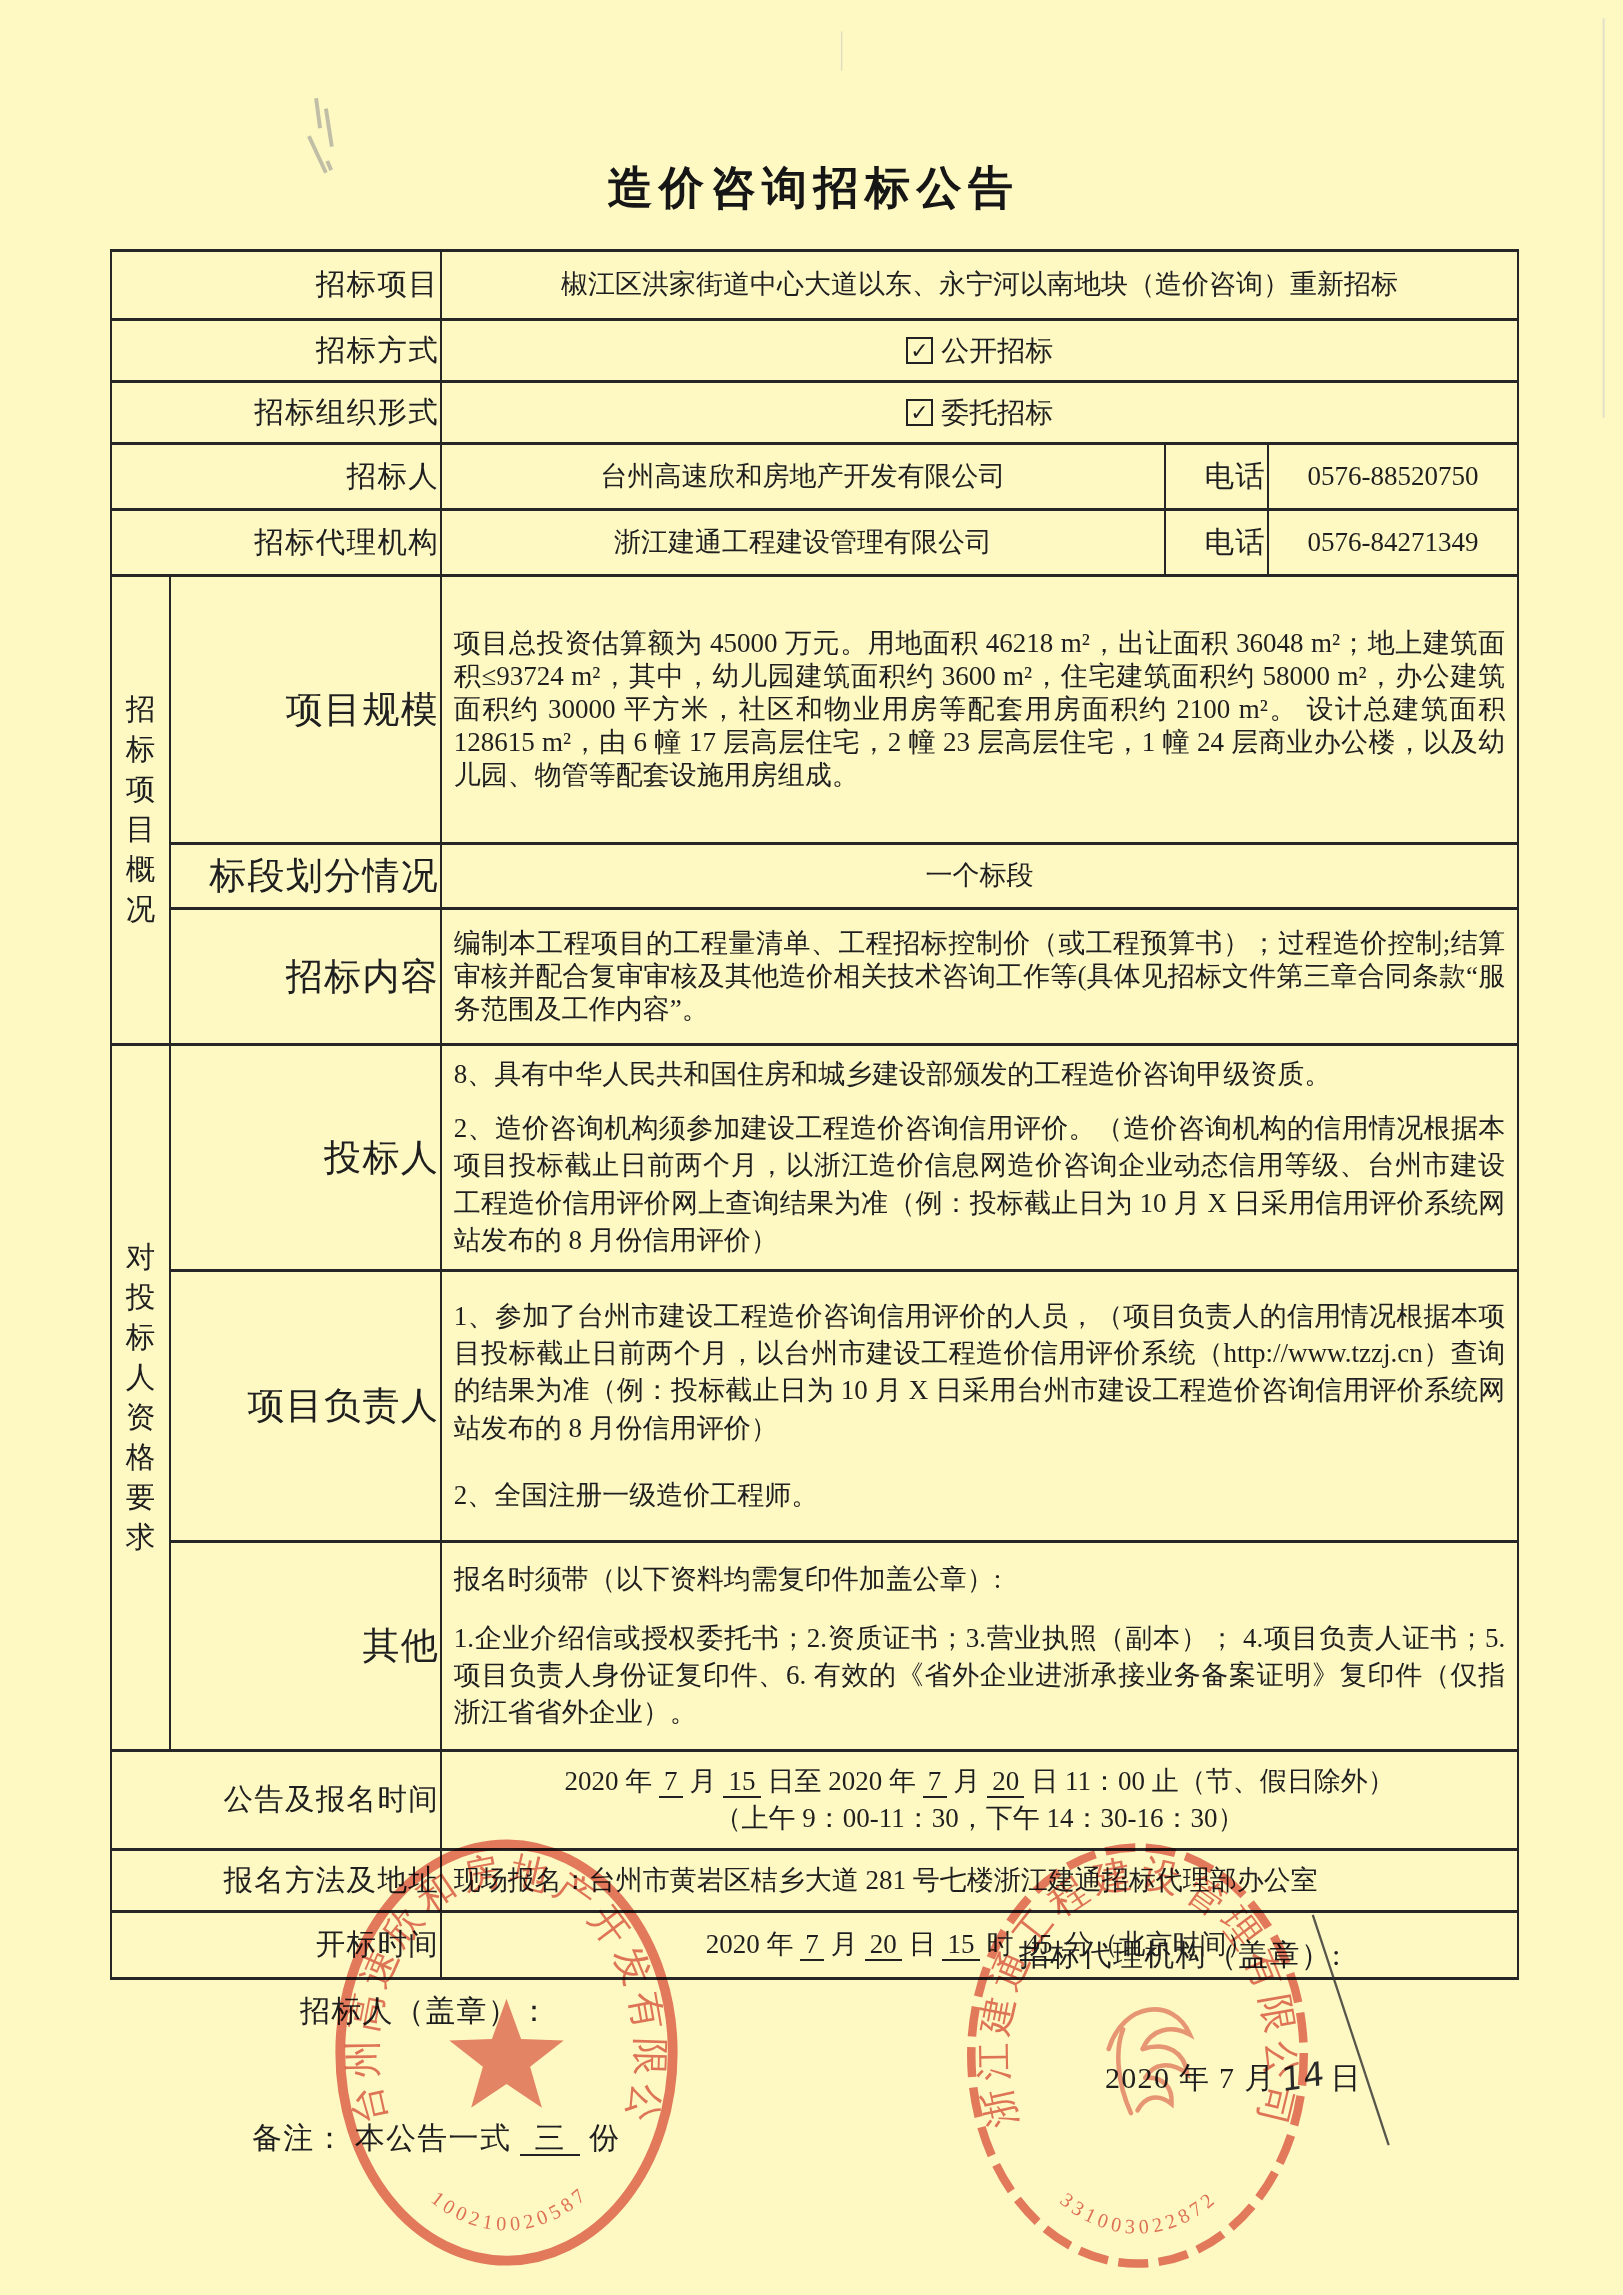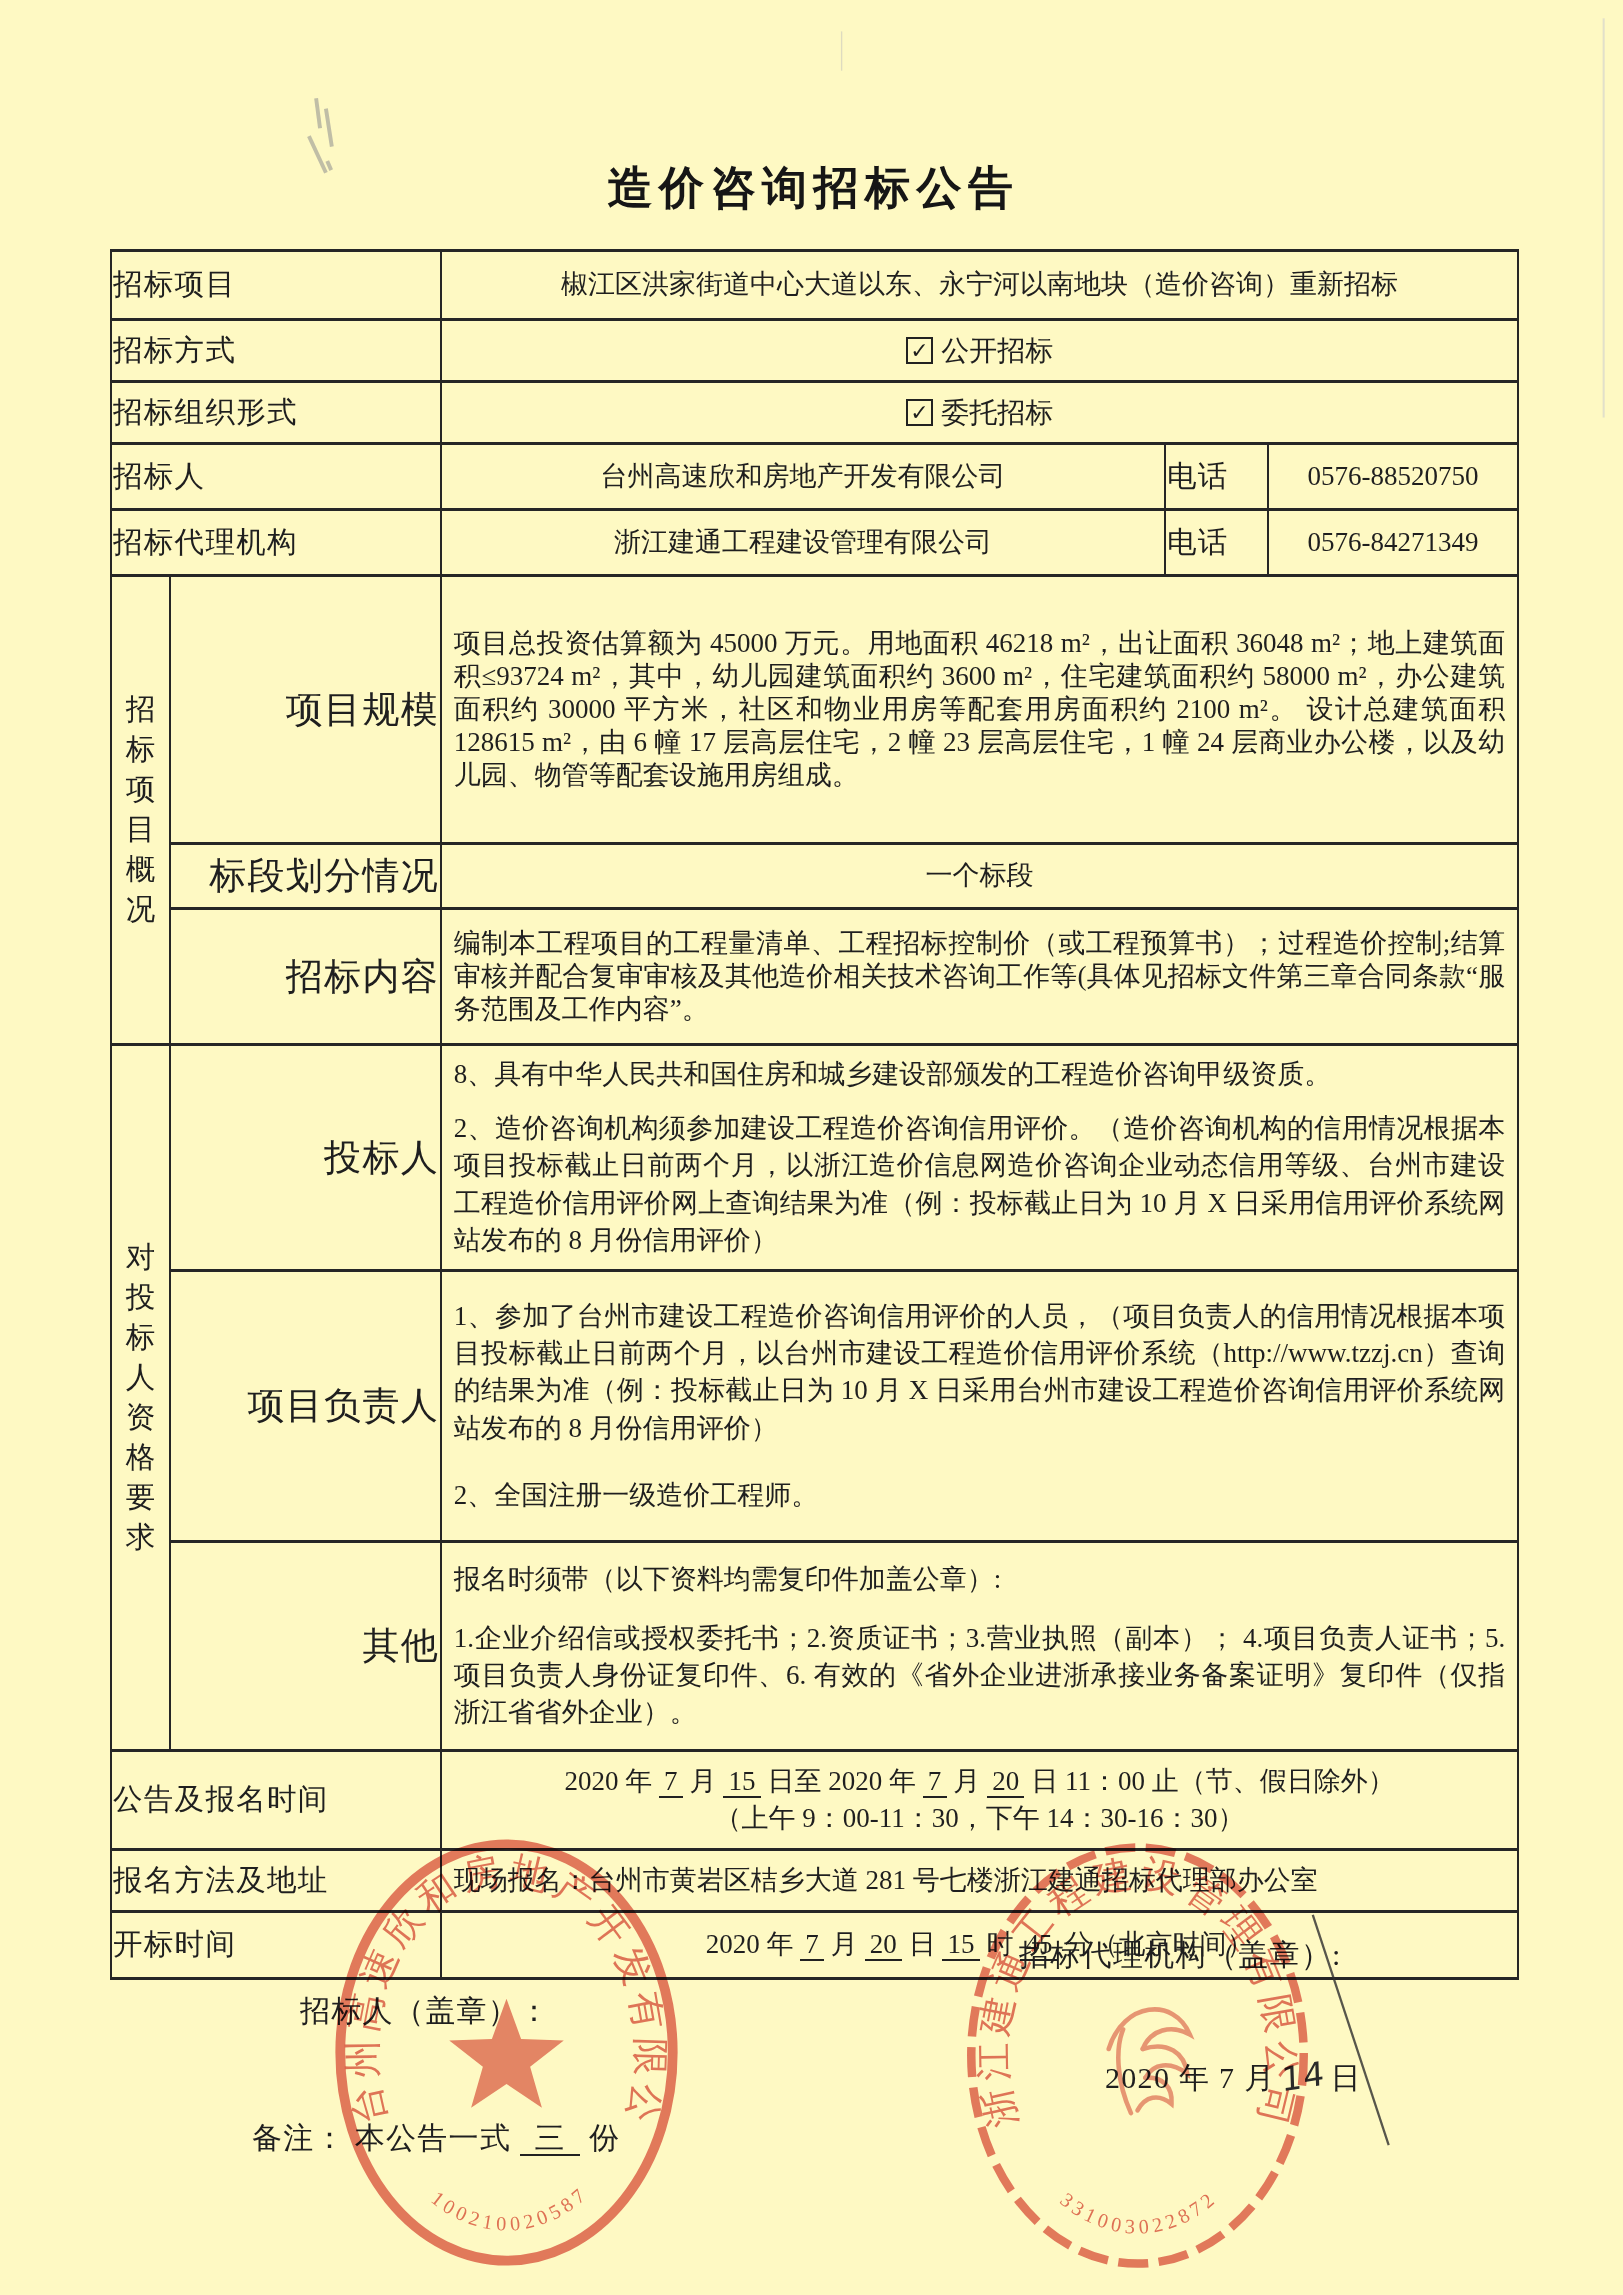--- a/index.html
+++ b/index.html
@@ -12,21 +12,21 @@
          font-family:"Liberation Sans","DejaVu Sans",sans-serif;color:#161616;}
 
   table.doc{position:absolute;left:110px;top:249px;width:1407px;
             border-collapse:collapse;table-layout:fixed;}
   table.doc td{border:2px solid #262626;border-top-width:3.3px;border-bottom-width:3.3px;
                vertical-align:middle;overflow:hidden;}
   .r1{height:69px}.r2{height:62px}.r3{height:62px}.r4{height:66px}.r5{height:66px}
   .r6{height:268px}.r7{height:65px}.r8{height:136px}.r9{height:226px}
   .r10{height:271px}.r11{height:209px}.r12{height:99px}.r13{height:62px}.r14{height:67px}
 
-  td.lab{text-align:left;font-size:29.5px;letter-spacing:1.3px;}
+  td.lab{text-align:right;font-size:29.5px;letter-spacing:1.3px;}
   td.grp{text-align:center;font-size:29.5px;}
   .grpLines{display:flex;flex-direction:column;justify-content:flex-start;height:100%;}
   td.sub{text-align:right;font-size:37px;letter-spacing:1.3px;}
   td.content{font-size:27px;padding:3.9px 11.8px;line-height:1.38;text-align:justify;}
   td.center{text-align:center;}
   td.tight{line-height:1.22;}
   .para{margin:0 0 17px 0;}
   .para:last-child{margin-bottom:0;}
 
   .cbwrap{display:inline-flex;align-items:center;gap:7.9px;font-size:28px;}

